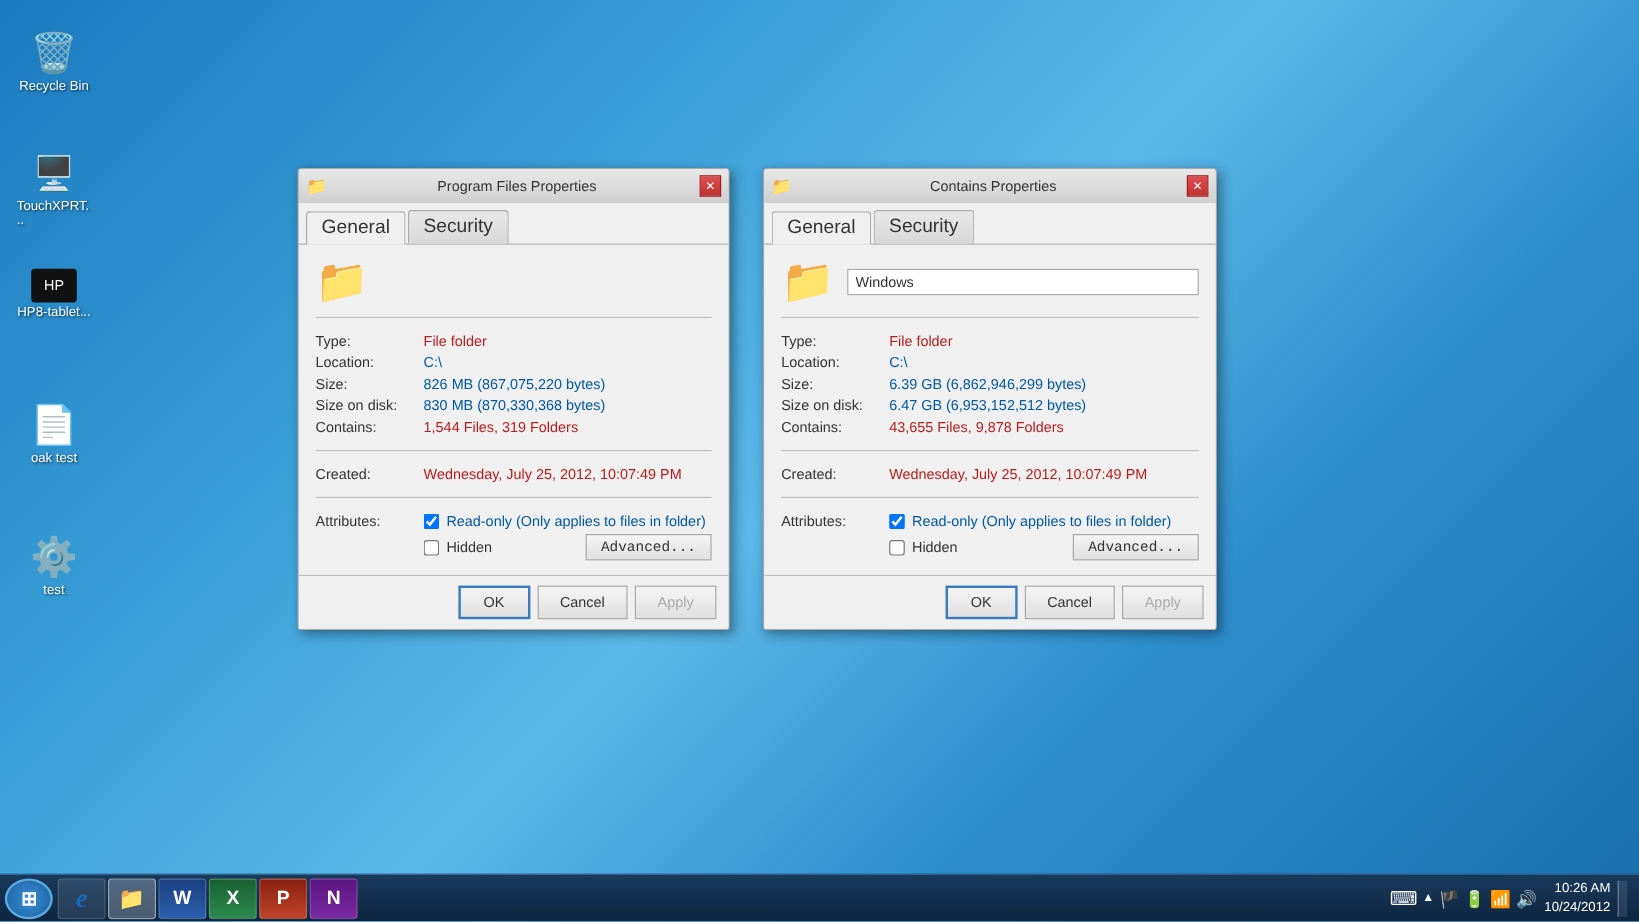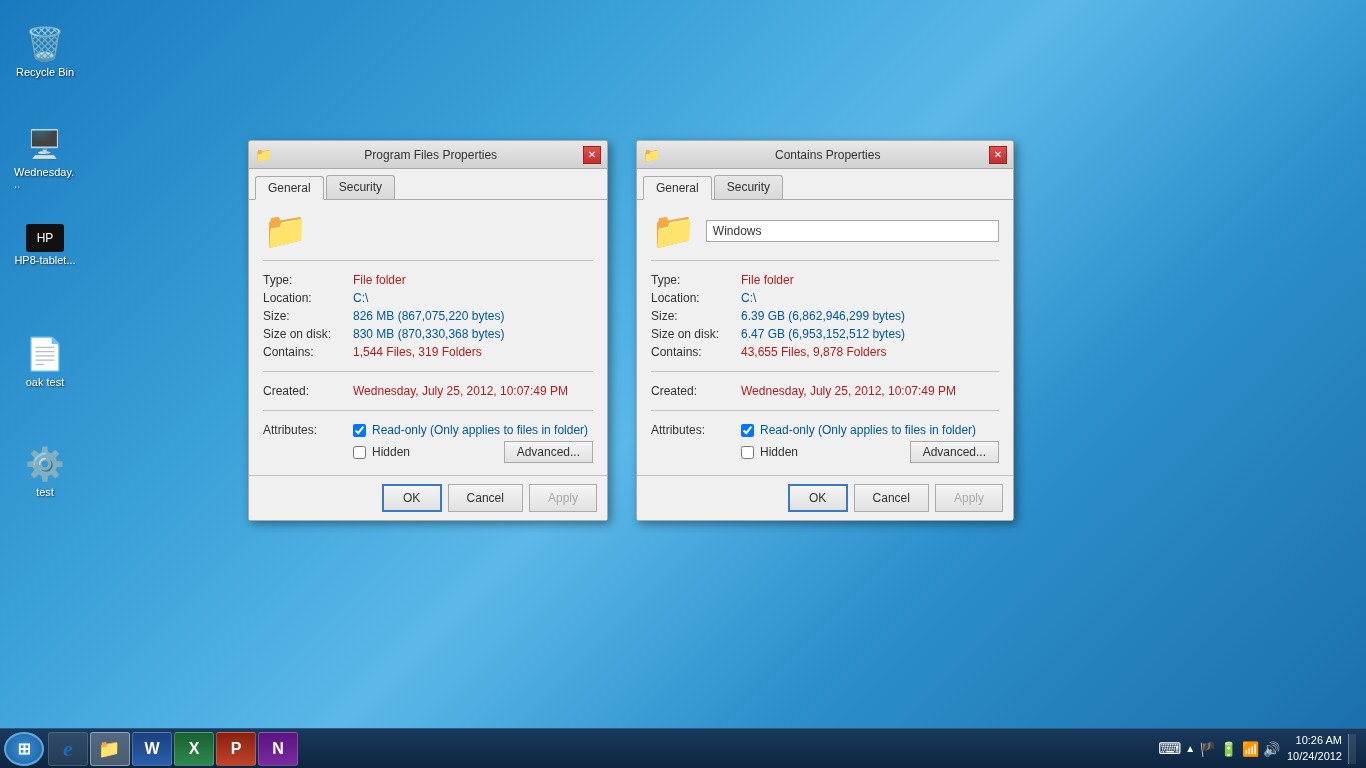--- a/index.html
+++ b/index.html
@@ -159,21 +159,21 @@
       background: #f0f0f0;
       border-bottom: 1px solid #aaa;
     }
     .tab {
       padding: 4px 12px;
       border: 1px solid #aaa;
       background: linear-gradient(to bottom, #e8e8e8, #d8d8d8);
       border-bottom: none;
       border-radius: 3px 3px 0 0;
       cursor: pointer;
-      font-size: 12px;
+      font-size: 16px;
       color: #333;
       margin-right: 2px;
     }
     .tab.active {
       background: #f0f0f0;
       border-bottom: 1px solid #f0f0f0;
       position: relative;
       top: 1px;
       z-index: 1;
     }
@@ -241,20 +241,21 @@
       gap: 6px;
     }
     .attr-row-hidden label { color: #333; font-size: 12px; }
     .advanced-btn {
       background: linear-gradient(to bottom, #f5f5f5, #e0e0e0);
       border: 1px solid #aaa;
       padding: 3px 12px;
       font-size: 12px;
       cursor: pointer;
       color: #333;
+      font-family: Liberation Mono, monospace;
     }
 
     .button-row {
       display: flex;
       justify-content: flex-end;
       gap: 6px;
       padding: 8px 10px;
       border-top: 1px solid #c0c0c0;
       background: #f0f0f0;
     }
@@ -275,21 +276,21 @@
   </style>
 </head>
 <body>
 
 <div class="desktop-icon" style="top:20px;left:10px;">
   <div class="icon-img">🗑️</div>
   <div class="icon-label">Recycle Bin</div>
 </div>
 <div class="desktop-icon" style="top:120px;left:10px;">
   <div class="icon-img" style="font-size:28px;">🖥️</div>
-  <div class="icon-label">Wednesday...</div>
+  <div class="icon-label">TouchXPRT...</div>
 </div>
 <div class="desktop-icon" style="top:220px;left:10px;">
   <div class="icon-img" style="font-size:28px; background:#111; color:white; border-radius:3px; width:38px; height:28px; display:flex; align-items:center; justify-content:center; font-size:12px;">HP</div>
   <div class="icon-label">HP8-tablet...</div>
 </div>
 <div class="desktop-icon" style="top:330px;left:10px;">
   <div class="icon-img">📄</div>
   <div class="icon-label">oak test</div>
 </div>
 <div class="desktop-icon" style="top:440px;left:10px;">

